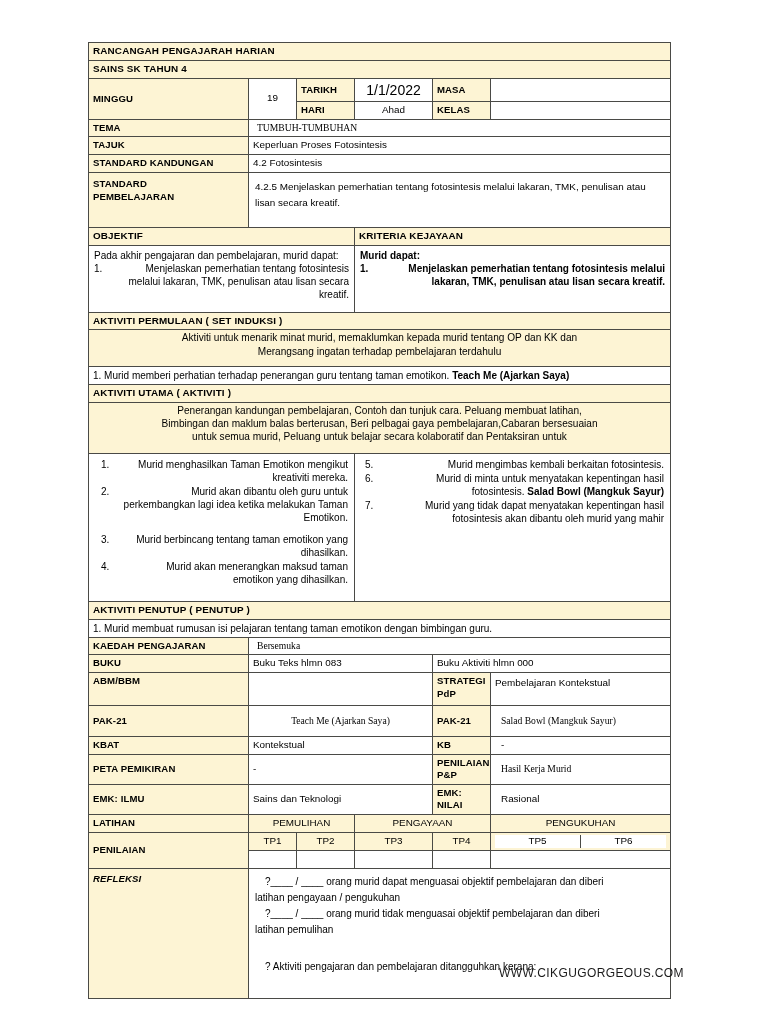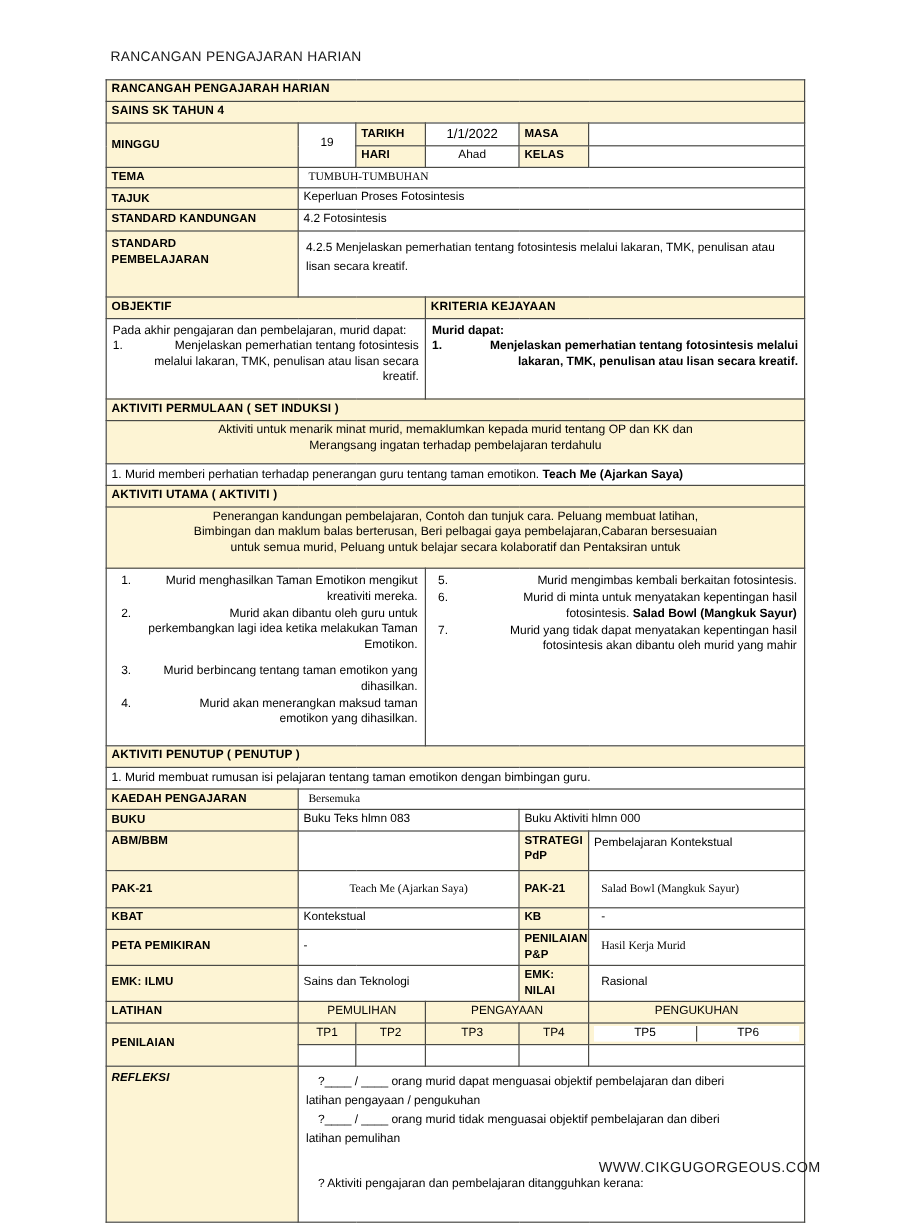--- a/index.html
+++ b/index.html
@@ -69,21 +69,21 @@
   .body-txt {
     font-size: 10px;
     line-height: 1.35;
   }
   .big-txt {
     font-size: 10.1px;
     line-height: 1.5;
     text-align: center;
   }
   .val { font-size: 9.9px; }
-  .val-sm { font-size: 11px; margin-left: 10px; }
+  .val-sm { font-size: 14px; margin-left: 10px; }
 
   
   .clip {
     overflow: hidden;
     white-space: nowrap;
   }
 
   
   ol.num {
     margin: 0;
@@ -110,21 +110,20 @@
     letter-spacing: 0.4px;
     color: #1a1a1a;
     font-weight: normal;
   }
 </style>
 </head>
 <body>
 
 <div class="page">
 
-  <div class="doc-title">RANCANGAN PENGAJARAN HARIAN</div>
 
   <table class="rph">
     <colgroup>
       <col style="width:160px">
       <col style="width:48px">
       <col style="width:58px">
       <col style="width:78px">
       <col style="width:58px">
       <col style="width:180px">
     </colgroup>

